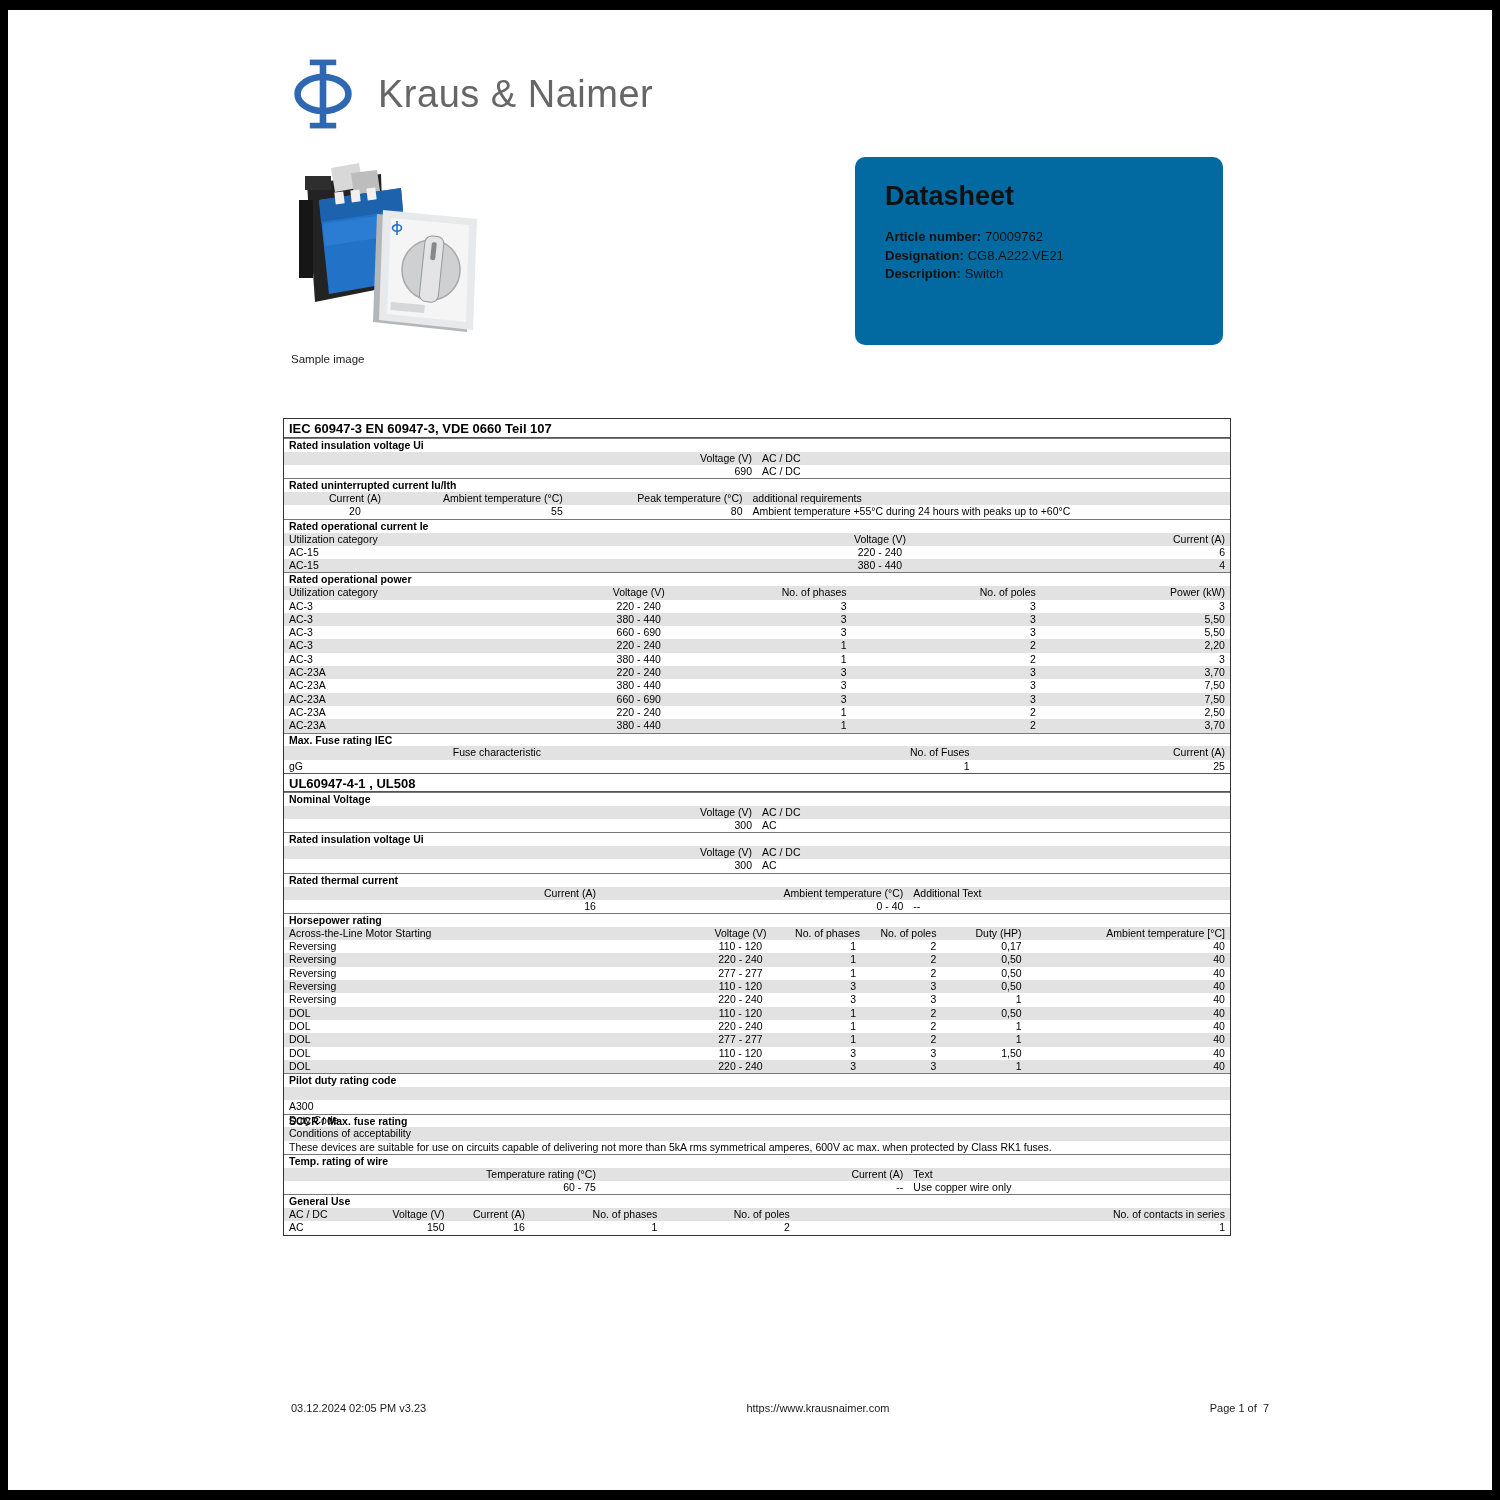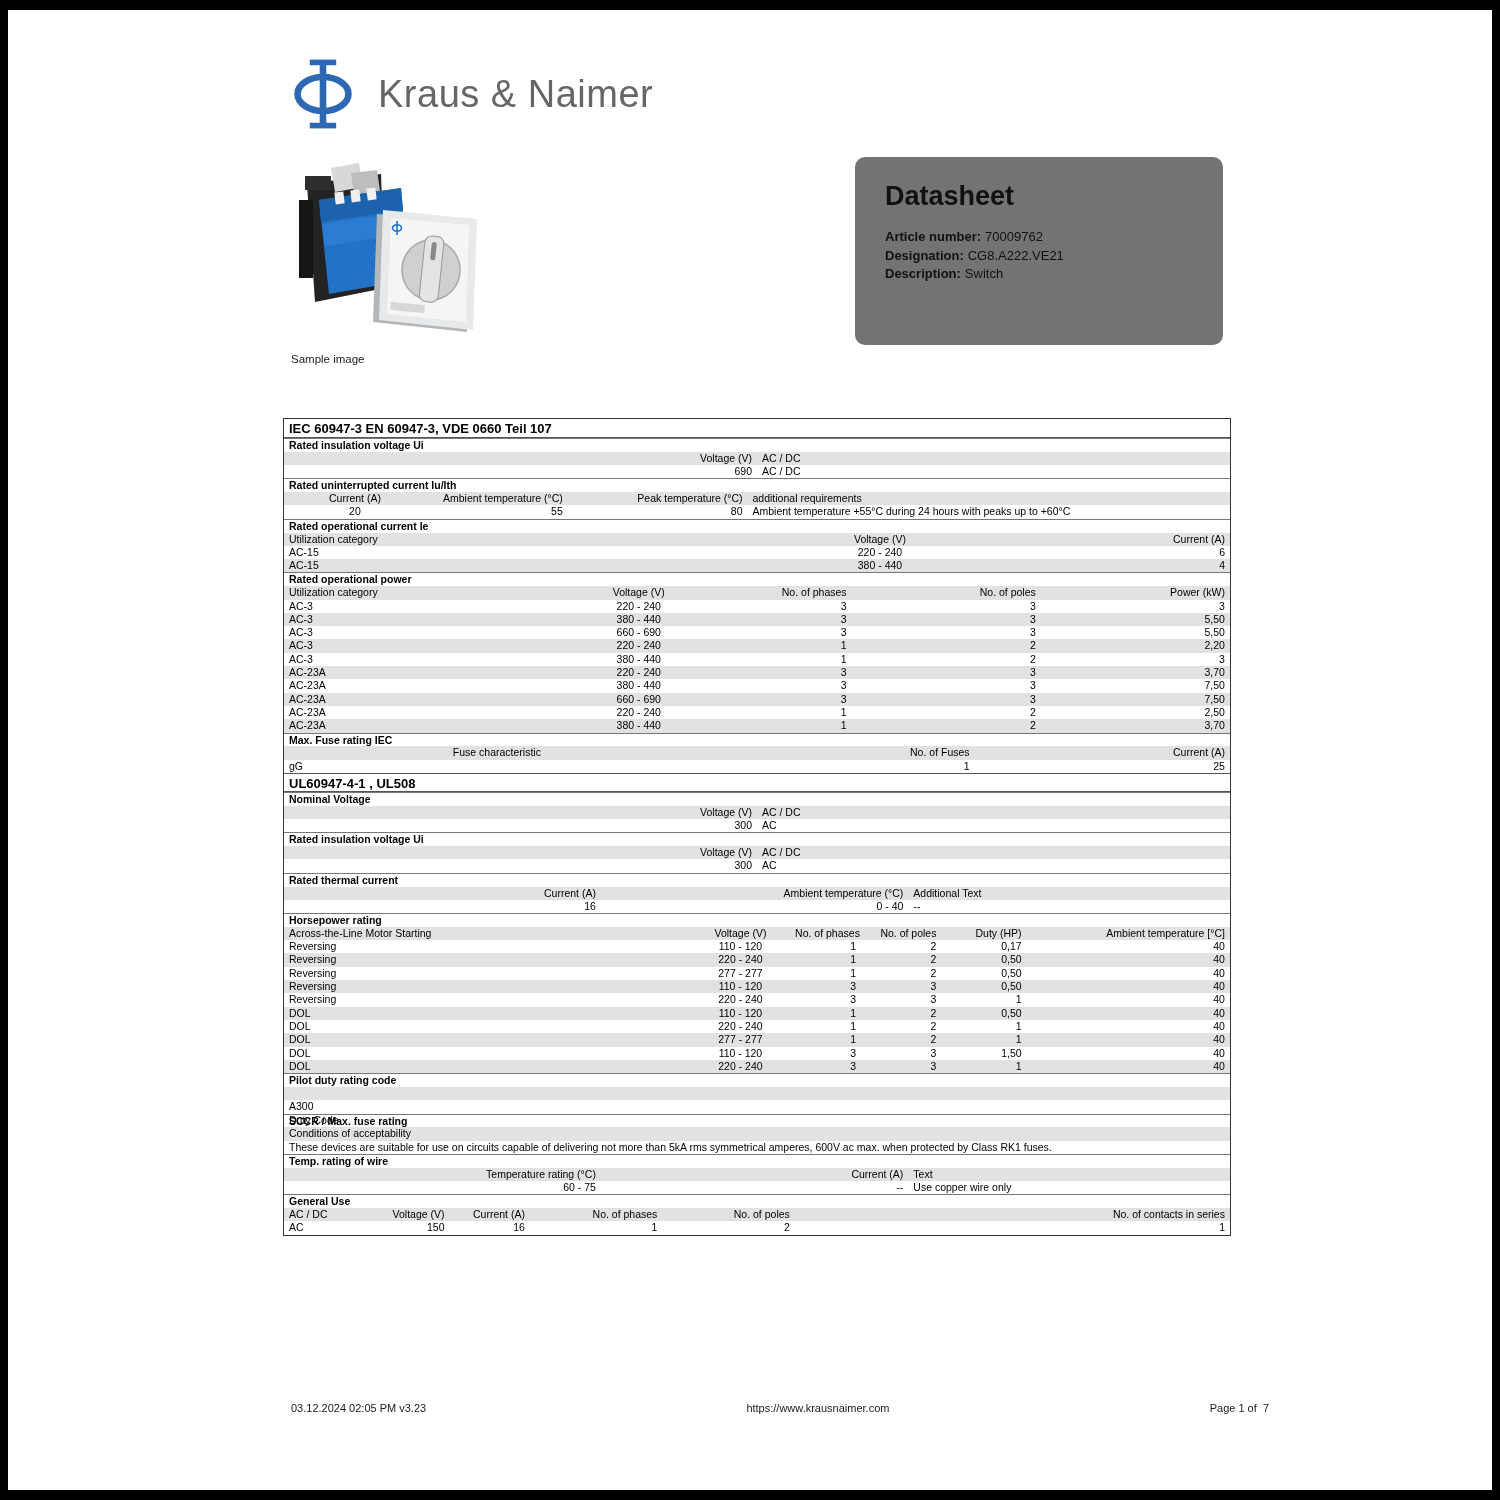--- a/index.html
+++ b/index.html
@@ -13,21 +13,21 @@
   .brand { position:absolute; left:282px; top:44px; height:80px; display:flex; align-items:center; }
   .brand-text { font-size:38px; color:#666; letter-spacing:0.5px; margin-left:22px; }
 
   
   .product { position:absolute; left:285px; top:150px; width:192px; height:188px; }
   .caption { position:absolute; left:283px; top:343px; font-size:11.5px; color:#222; }
 
   
   .ds-box {
     position:absolute; left:847px; top:147px; width:368px; height:188px;
-    background:#737373; border-radius:10px; padding:24px 30px;
+    background:#0369a1; border-radius:10px; padding:24px 30px;
   }
   .ds-box h1 { font-size:27px; font-weight:bold; color:#111; margin-bottom:16px; }
   .ds-field { font-size:13px; line-height:18.5px; color:#111; }
   .ds-label { font-weight:bold; margin-right:4px; }
 
   
   .spec-table { position:absolute; left:275px; top:408px; width:948px; border:1px solid #333; background:#fff; }
   .t-title { font-weight:bold; font-size:13px; height:19px; line-height:19px; padding:0 5px;
              border-top:1px solid #555; border-bottom:1px solid #555; white-space:nowrap; }
   .spec-table > .t-title:first-child { border-top:none; }

